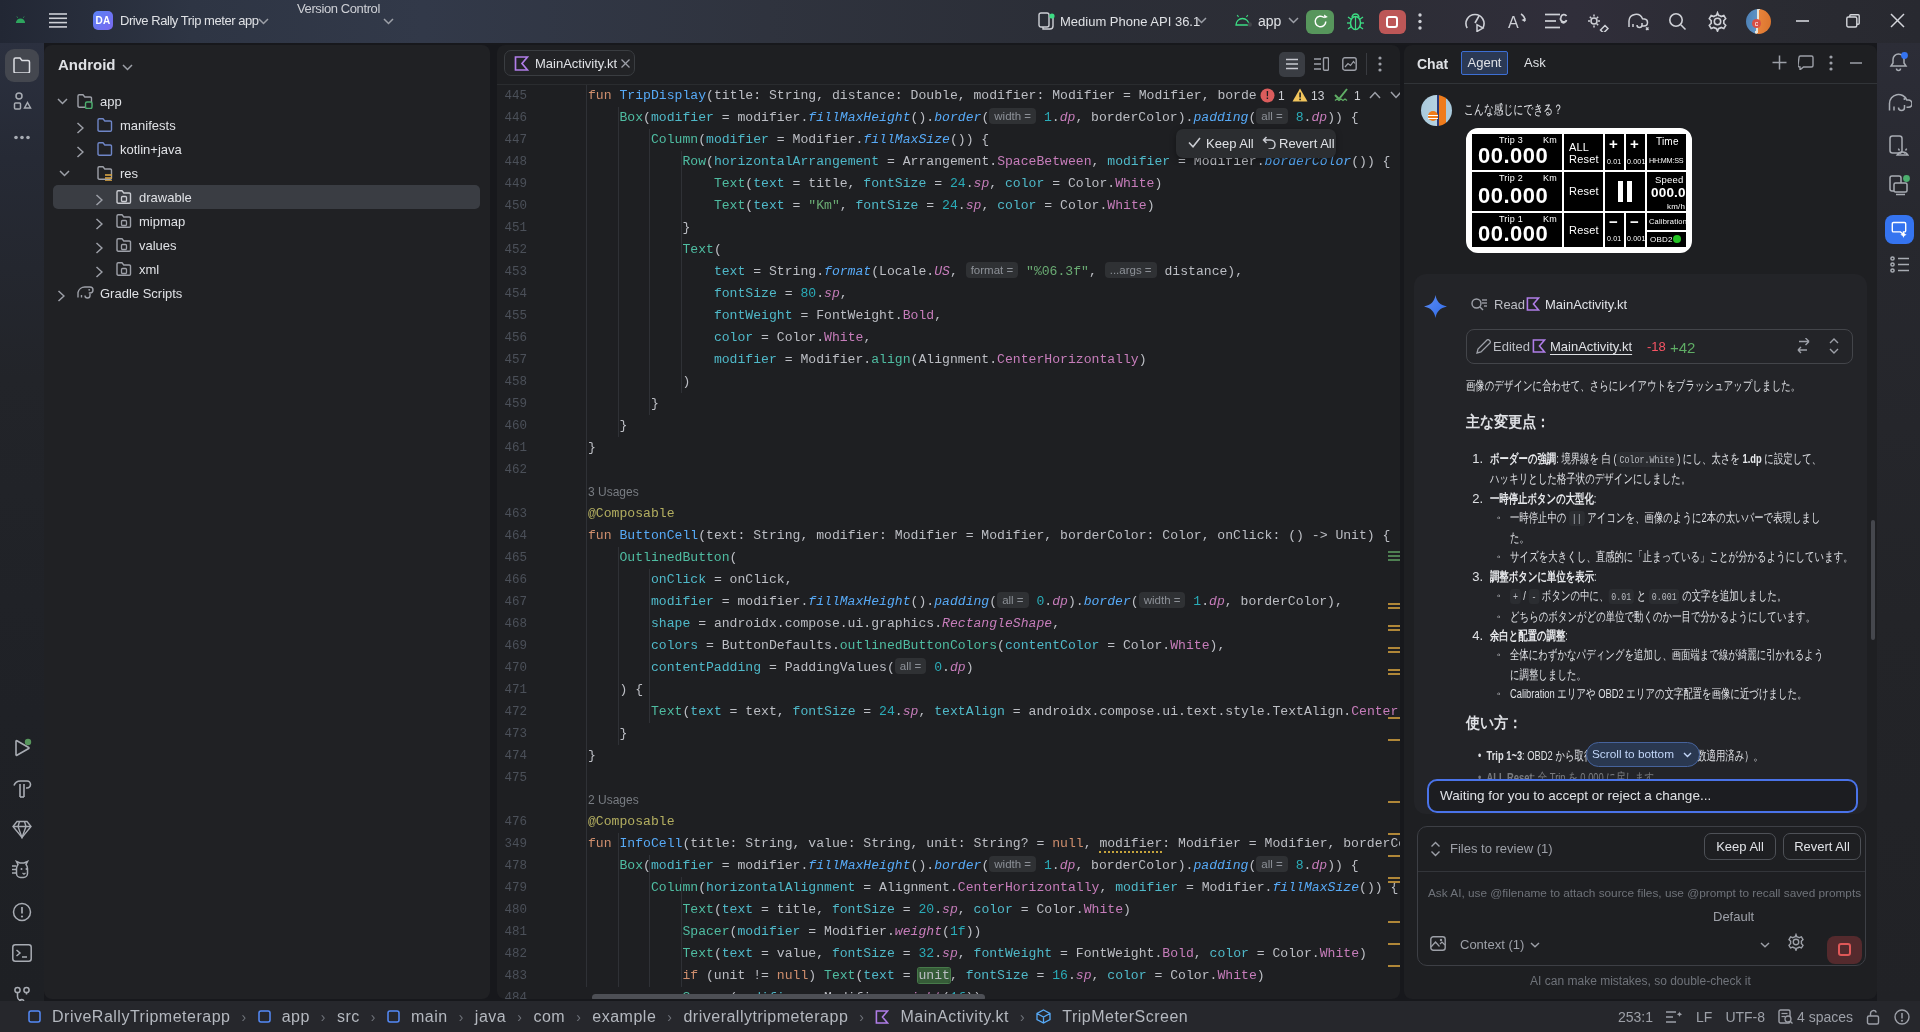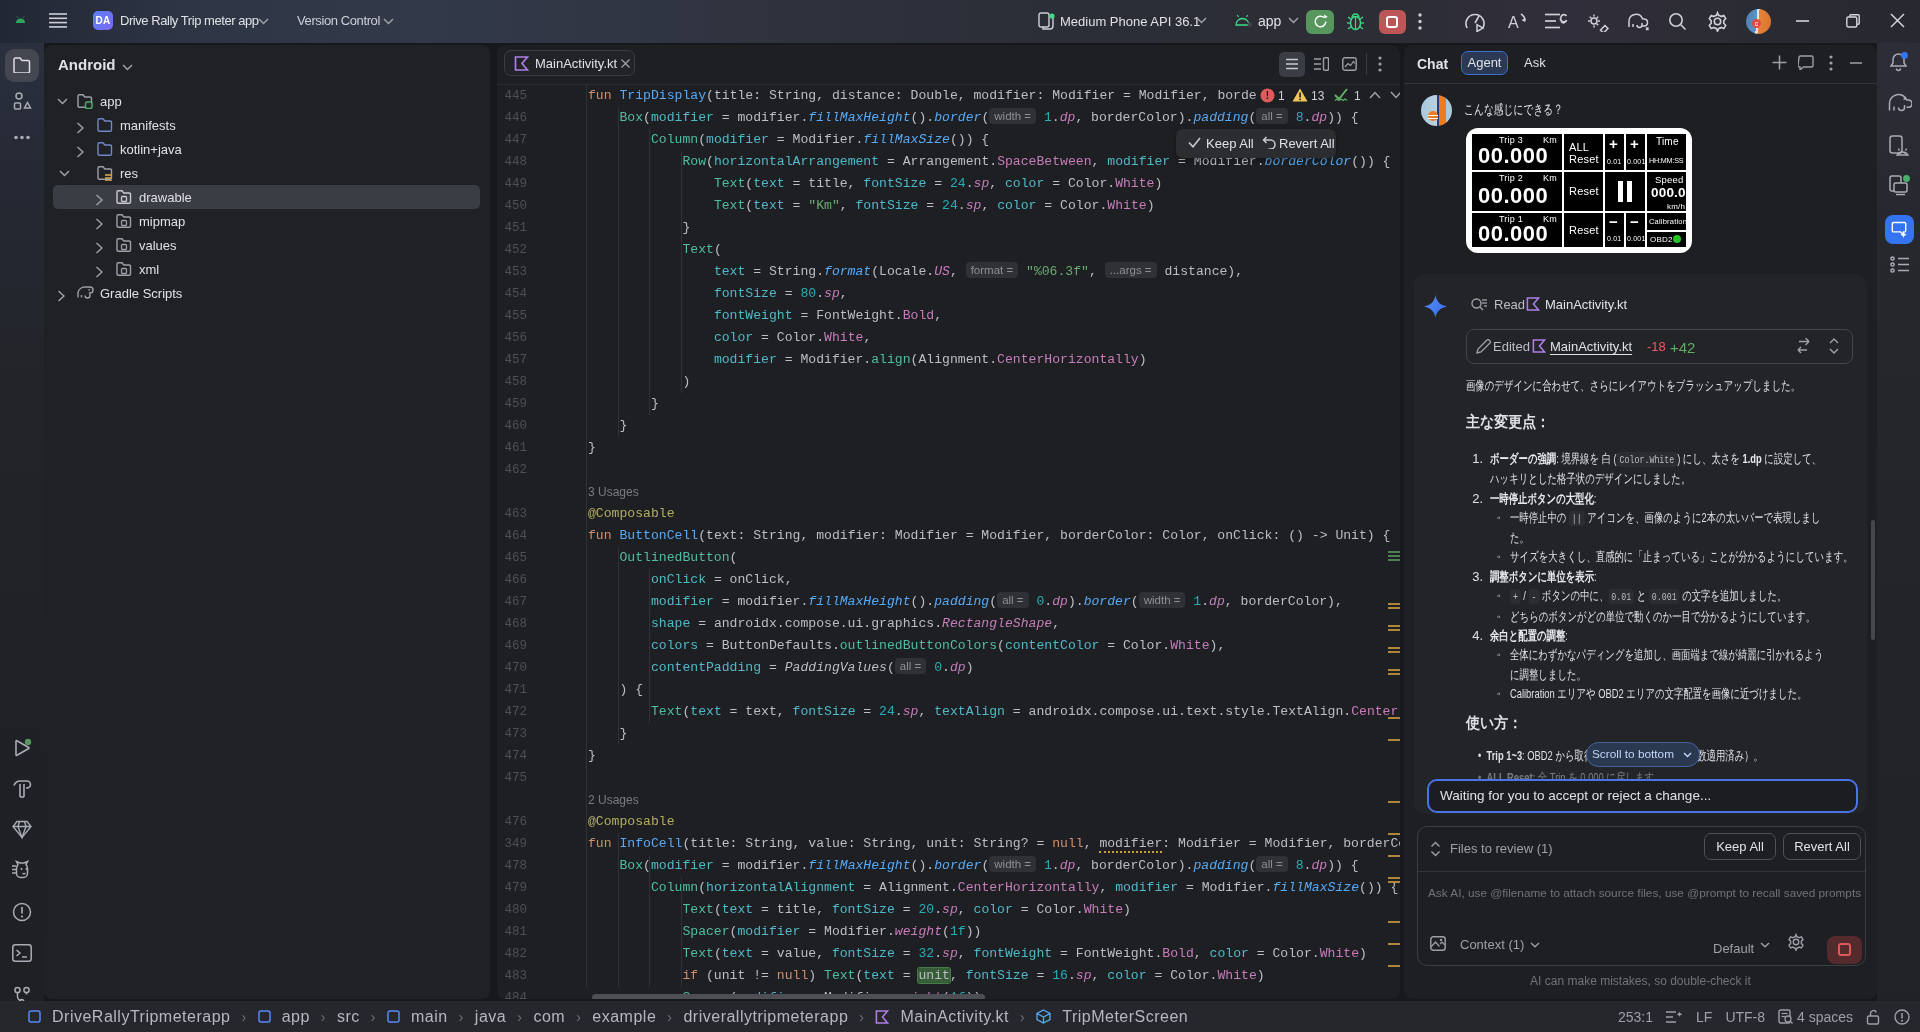--- a/index.html
+++ b/index.html
@@ -20,21 +20,21 @@
   #chat-island { left:1404px; top:45px; width:473px; height:954px; background:#1e1f22; border-radius:8px; overflow:hidden; }
   svg { display:block; }
   .bcrumb { color:#6f737a; font-size:14px; }
   
   #gutter { position:absolute; left:0; top:0; width:30px; height:954px; }
   .lnum { right:0; width:30px; text-align:right; font-family:"Liberation Mono",monospace; font-size:12.5px; color:#4b5059; line-height:22px; white-space:pre; }
   #codewrap { position:absolute; left:91px; top:0; width:812px; height:954px; overflow:hidden; }
   .cline { position:absolute; left:0; font-family:"Liberation Mono",monospace; font-size:13.12px; color:#bcbec4; line-height:22px; white-space:pre; letter-spacing:0; }
   .kw { color:#cf8e6d; } .fn { color:#57aaf7; } .tl { color:#4fb9c9; } .cmp { color:#4fbda2; }
   .pp { color:#c77dbb; } .ppi { color:#c77dbb; font-style:italic; }
-  .exf { color:#57aaf7; font-style:italic; } .itl { font-style:italic; }
+  .exf { color:#57aaf7; font-style:italic; } .itl { }
   .num { color:#2aacb8; } .str { color:#6aab73; } .ann { color:#b3ae60; }
   .usg { color:#787c82; font-family:"Liberation Sans",sans-serif; font-size:12px; }
   .chip { display:inline-block; font-family:"Liberation Sans",sans-serif; font-size:11.5px; color:#8c9097; background:#2f3134; border-radius:4px; padding:0 5px; line-height:16px; vertical-align:1px; }
   .wvy { border-bottom:2px dotted #c5a33c; }
   .gsel { background:#365c38; border-radius:2px; box-shadow:0 0 0 1px #477a4a; }
   .iguide { position:absolute; width:1px; background:#2f3136; }
   
   .li { display:flex; margin-bottom:0; }
   .li .n { width:24px; flex:none; text-align:right; padding-right:7px; }
   .li.sub { padding-left:26px; }
@@ -66,21 +66,21 @@
         <line x1="0" y1="9.6" x2="18" y2="9.6"></line>
         <line x1="0" y1="13.9" x2="18" y2="13.9"></line>
       </g>
     </svg>
 
     <div class="abs" style="left:93px;top:11px;width:20px;height:19px;border-radius:5px;background:linear-gradient(135deg,#5a82f5,#7a68f0);color:#fff;font-size:10px;font-weight:bold;text-align:center;line-height:19px;letter-spacing:.2px">DA</div>
     <div class="abs" style="left:120px;top:13px;font-size:13px;letter-spacing:-0.45px;color:#dfe1e5">Drive Rally Trip meter app</div>
     <svg class="abs" style="left:258px;top:18px" width="11" height="7" viewBox="0 0 11 7">
       <path d="M1 1 l4.5 4.5 L10 1" stroke="#9da0a8" stroke-width="1.5" fill="none"></path>
     </svg>
-    <div class="abs" style="left:297px;top:13px;font-size:13px;letter-spacing:-0.4px;color:#ced0d6">Version Control</div>
+    <div class="abs" style="left:297px;top:1px;font-size:13px;letter-spacing:-0.4px;color:#ced0d6">Version Control</div>
     <svg class="abs" style="left:383px;top:18px" width="11" height="7" viewBox="0 0 11 7">
       <path d="M1 1 l4.5 4.5 L10 1" stroke="#9da0a8" stroke-width="1.5" fill="none"></path>
     </svg>
 
     <svg class="abs" style="left:1038px;top:12px" width="17" height="18" viewBox="0 0 17 18">
       <rect x="1" y="1" width="10" height="14" rx="2" stroke="#ced0d6" stroke-width="1.4" fill="none"></rect>
       <path d="M5 15 v2 h7 a3 3 0 0 0 3-3 V6" stroke="#ced0d6" stroke-width="1.4" fill="none"></path>
       <circle cx="14" cy="4" r="2.6" fill="#3ddc84"></circle>
     </svg>
     <div class="abs" style="left:1060px;top:14px;font-size:13px;color:#dfe1e5">Medium Phone API 36.1</div>
@@ -585,21 +585,21 @@
     <div class="abs" style="left:891px;top:836px;width:12px;height:2px;background:#b08738"></div>
     <div class="abs" style="left:891px;top:876px;width:12px;height:2px;background:#b08738"></div>
     <div class="abs" style="left:891px;top:898px;width:12px;height:2px;background:#b08738"></div>
     <div class="abs" style="left:891px;top:920px;width:12px;height:2px;background:#b08738"></div>
 
     <div class="abs" style="left:95px;top:949px;width:393px;height:7px;border-radius:4px;background:#4d4f55"></div>
   </div>
   <div id="chat-island" class="abs">
 
     <div class="abs" style="left:13px;top:11px;font-size:14px;font-weight:bold;color:#dfe1e5">Chat</div>
-    <div class="abs" style="left:57px;top:6px;width:47px;height:24px;border-radius:7px;background:#2b3954;border:1px solid #3d6fd4;color:#dfe1e5;font-size:13px;text-align:center;line-height:22px">Agent</div>
+    <div class="abs" style="left:57px;top:6px;width:47px;height:24px;border-radius:2px;background:#2b3954;border:1px solid #3d6fd4;color:#dfe1e5;font-size:13px;text-align:center;line-height:22px">Agent</div>
     <div class="abs" style="left:120px;top:10px;font-size:13px;color:#dfe1e5">Ask</div>
     <svg class="abs" style="left:368px;top:10px" width="15" height="15" viewBox="0 0 15 15">
       <g stroke="#9da0a8" stroke-width="1.5">
         <line x1="7.5" y1="0.5" x2="7.5" y2="14.5"></line>
         <line x1="0.5" y1="7.5" x2="14.5" y2="7.5"></line>
       </g>
     </svg>
     <svg class="abs" style="left:394px;top:10px" width="16" height="15" viewBox="0 0 16 15">
       <path d="M1 2.5 a1.5 1.5 0 0 1 1.5-1.5 h11 a1.5 1.5 0 0 1 1.5 1.5 v8 a1.5 1.5 0 0 1 -1.5 1.5 h-8 l-3.5 2.8 v-2.8 h-0.5 a1.5 1.5 0 0 1 -1.5-1.5 z" fill="none" stroke="#9da0a8" stroke-width="1.4"></path>
     </svg>
@@ -796,21 +796,21 @@
     <div class="abs" style="left:24px;top:841px;font-size:11.8px;color:#6f737a;white-space:nowrap">Ask AI, use @filename to attach source files, use @prompt to recall saved prompts</div>
     <svg class="abs" style="left:26px;top:891px" width="16" height="15" viewBox="0 0 16 15">
       <rect x="0.8" y="0.8" width="14.4" height="13.4" rx="2.5" fill="none" stroke="#9da0a8" stroke-width="1.4"></rect>
       <path d="M1 11 l4.5-5 4 4.5 M10 8 l2-2 3 3" fill="none" stroke="#9da0a8" stroke-width="1.2"></path>
       <circle cx="11" cy="4" r="1.2" fill="#9da0a8"></circle>
     </svg>
     <div class="abs" style="left:56px;top:892px;font-size:13px;color:#9da0a8">Context (1)</div>
     <svg class="abs" style="left:126px;top:897px" width="10" height="6" viewBox="0 0 10 6">
       <path d="M1 1 l4 3.8 L9 1" stroke="#9da0a8" stroke-width="1.4" fill="none"></path>
     </svg>
-    <div class="abs" style="left:309px;top:896px;font-size:13px;color:#9da0a8">Default</div>
+    <div class="abs" style="left:309px;top:864px;font-size:13px;color:#9da0a8">Default</div>
     <svg class="abs" style="left:356px;top:897px" width="10" height="6" viewBox="0 0 10 6">
       <path d="M1 1 l4 3.8 L9 1" stroke="#9da0a8" stroke-width="1.4" fill="none"></path>
     </svg>
     <svg class="abs" style="left:383px;top:888px" width="18" height="18" viewBox="0 0 21 21">
       <g fill="none" stroke="#9da0a8" stroke-width="1.6">
         <circle cx="10.5" cy="10.5" r="3.2"></circle>
         <path d="M10.5 1.8 l1 2.6 a6.6 6.6 0 0 1 2.7 1.1 l2.6-1 1.9 3.2-2 2a6.6 6.6 0 0 1 0 2.6 l2 2-1.9 3.2-2.6-1a6.6 6.6 0 0 1-2.7 1.1 l-1 2.6h-0 l-1-2.6a6.6 6.6 0 0 1-2.7-1.1 l-2.6 1-1.9-3.2 2-2a6.6 6.6 0 0 1 0-2.6 l-2-2 1.9-3.2 2.6 1a6.6 6.6 0 0 1 2.7-1.1 z"></path>
       </g>
     </svg>
     <div class="abs" style="left:423px;top:891px;width:35px;height:28px;border-radius:8px;background:#542a2d"></div>

